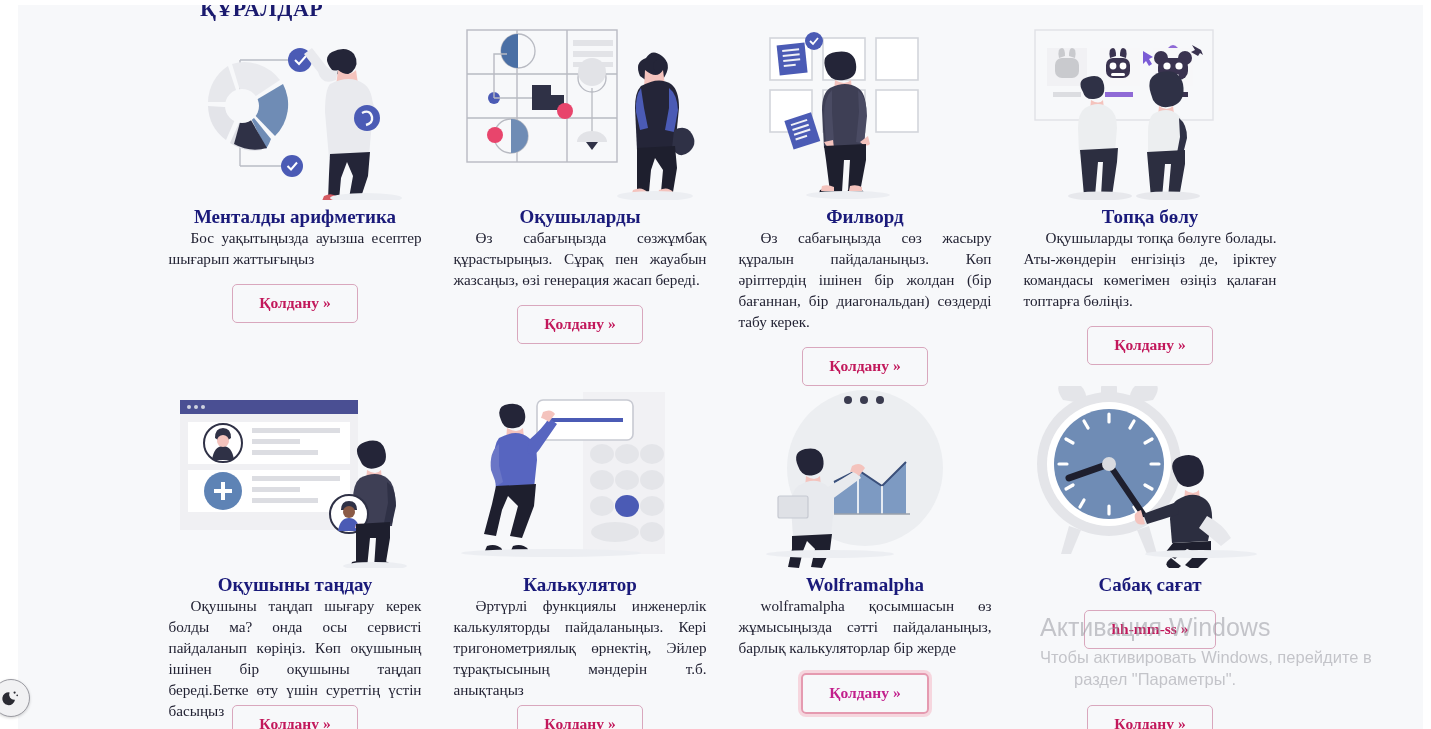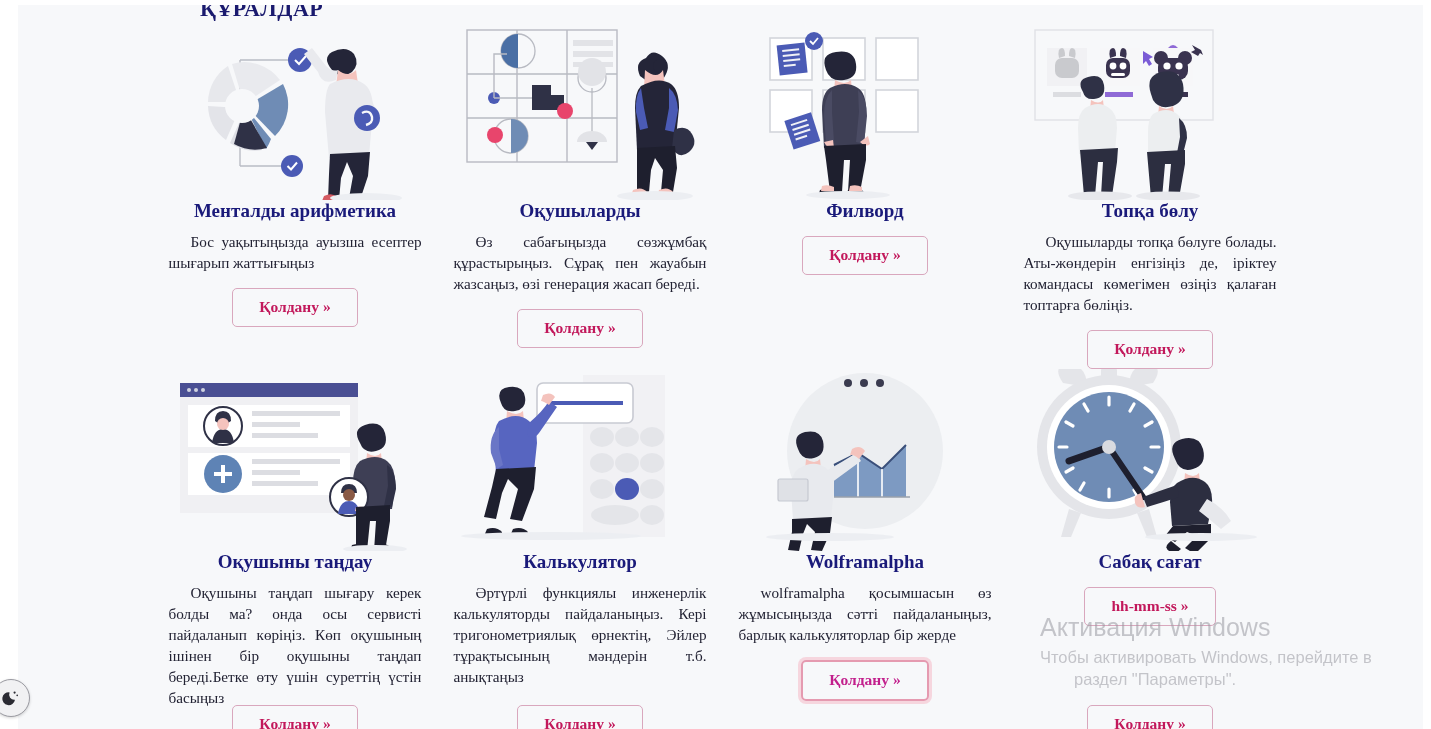--- a/index.html
+++ b/index.html
@@ -50,26 +50,26 @@
     padding: 0 8px;
   }
   .card-row2 { padding-top: 0; }
   .illus {
     width: 250px; height: 182px;
     display: flex; align-items: flex-end; justify-content: center;
     overflow: hidden;
   }
   .illus svg { display: block; }
   .card-title {
+    margin-top: 6px;
     font-size: 19px; font-weight: 700; color: #1a1a7a;
     font-family: "Liberation Serif", serif;
     text-align: center; white-space: nowrap;
   }
   .card-text {
-    margin-top: 10px;
     font-size: 15.2px; line-height: 1.38;
     color: #222233;
     text-align: justify;
     text-indent: 22px;
     width: 253px;
     font-family: "Liberation Serif", serif;
     hyphens: none;
   }
   .btn-wrap { margin-top: 14px; display:flex; justify-content:center; width:100%; }
   .btn {
@@ -285,20 +285,21 @@
             <path d="M84 128 l42 -2 l0 16 l-6 32 l-12 0 l2 -32 l-6 0 l-2 32 l-12 0 l-4 -32z" fill="#1e1f2e"></path>
             <path d="M80 172 q10 -4 16 2 l0 5 l-18 0z" fill="#1e1f2e"></path>
             <path d="M108 172 q10 -4 16 2 l0 5 l-18 0z" fill="#1e1f2e"></path>
             <path d="M82 168 q6 -2 12 1 l0 4 l-13 0z" fill="#f4c3bd"></path>
             <path d="M110 168 q6 -2 12 1 l0 4 l-13 0z" fill="#f4c3bd"></path>
             <ellipse cx="108" cy="177" rx="42" ry="4" fill="#eceef2"></ellipse>
           </g>
         </svg>
       </div>
       <div class="card-title">Филворд</div>
+      <div class="card-text">Өз сабағыңызда сөз жасыру құралын пайдаланыңыз. Көп әріптердің ішінен бір жолдан (бір бағаннан, бір диагональдан) сөздерді табу керек.</div>
       <div class="btn-wrap">
         <button class="btn">Қолдану »</button>
       </div>
     </div>
 
     <div class="card">
       <div class="illus">
         <svg width="250" height="182" viewBox="0 0 250 182">
           <rect x="10" y="12" width="178" height="90" fill="none" stroke="#e0e1e6" stroke-width="1.4"></rect>
           <rect x="22" y="30" width="40" height="38" fill="#f1f1f4"></rect>

